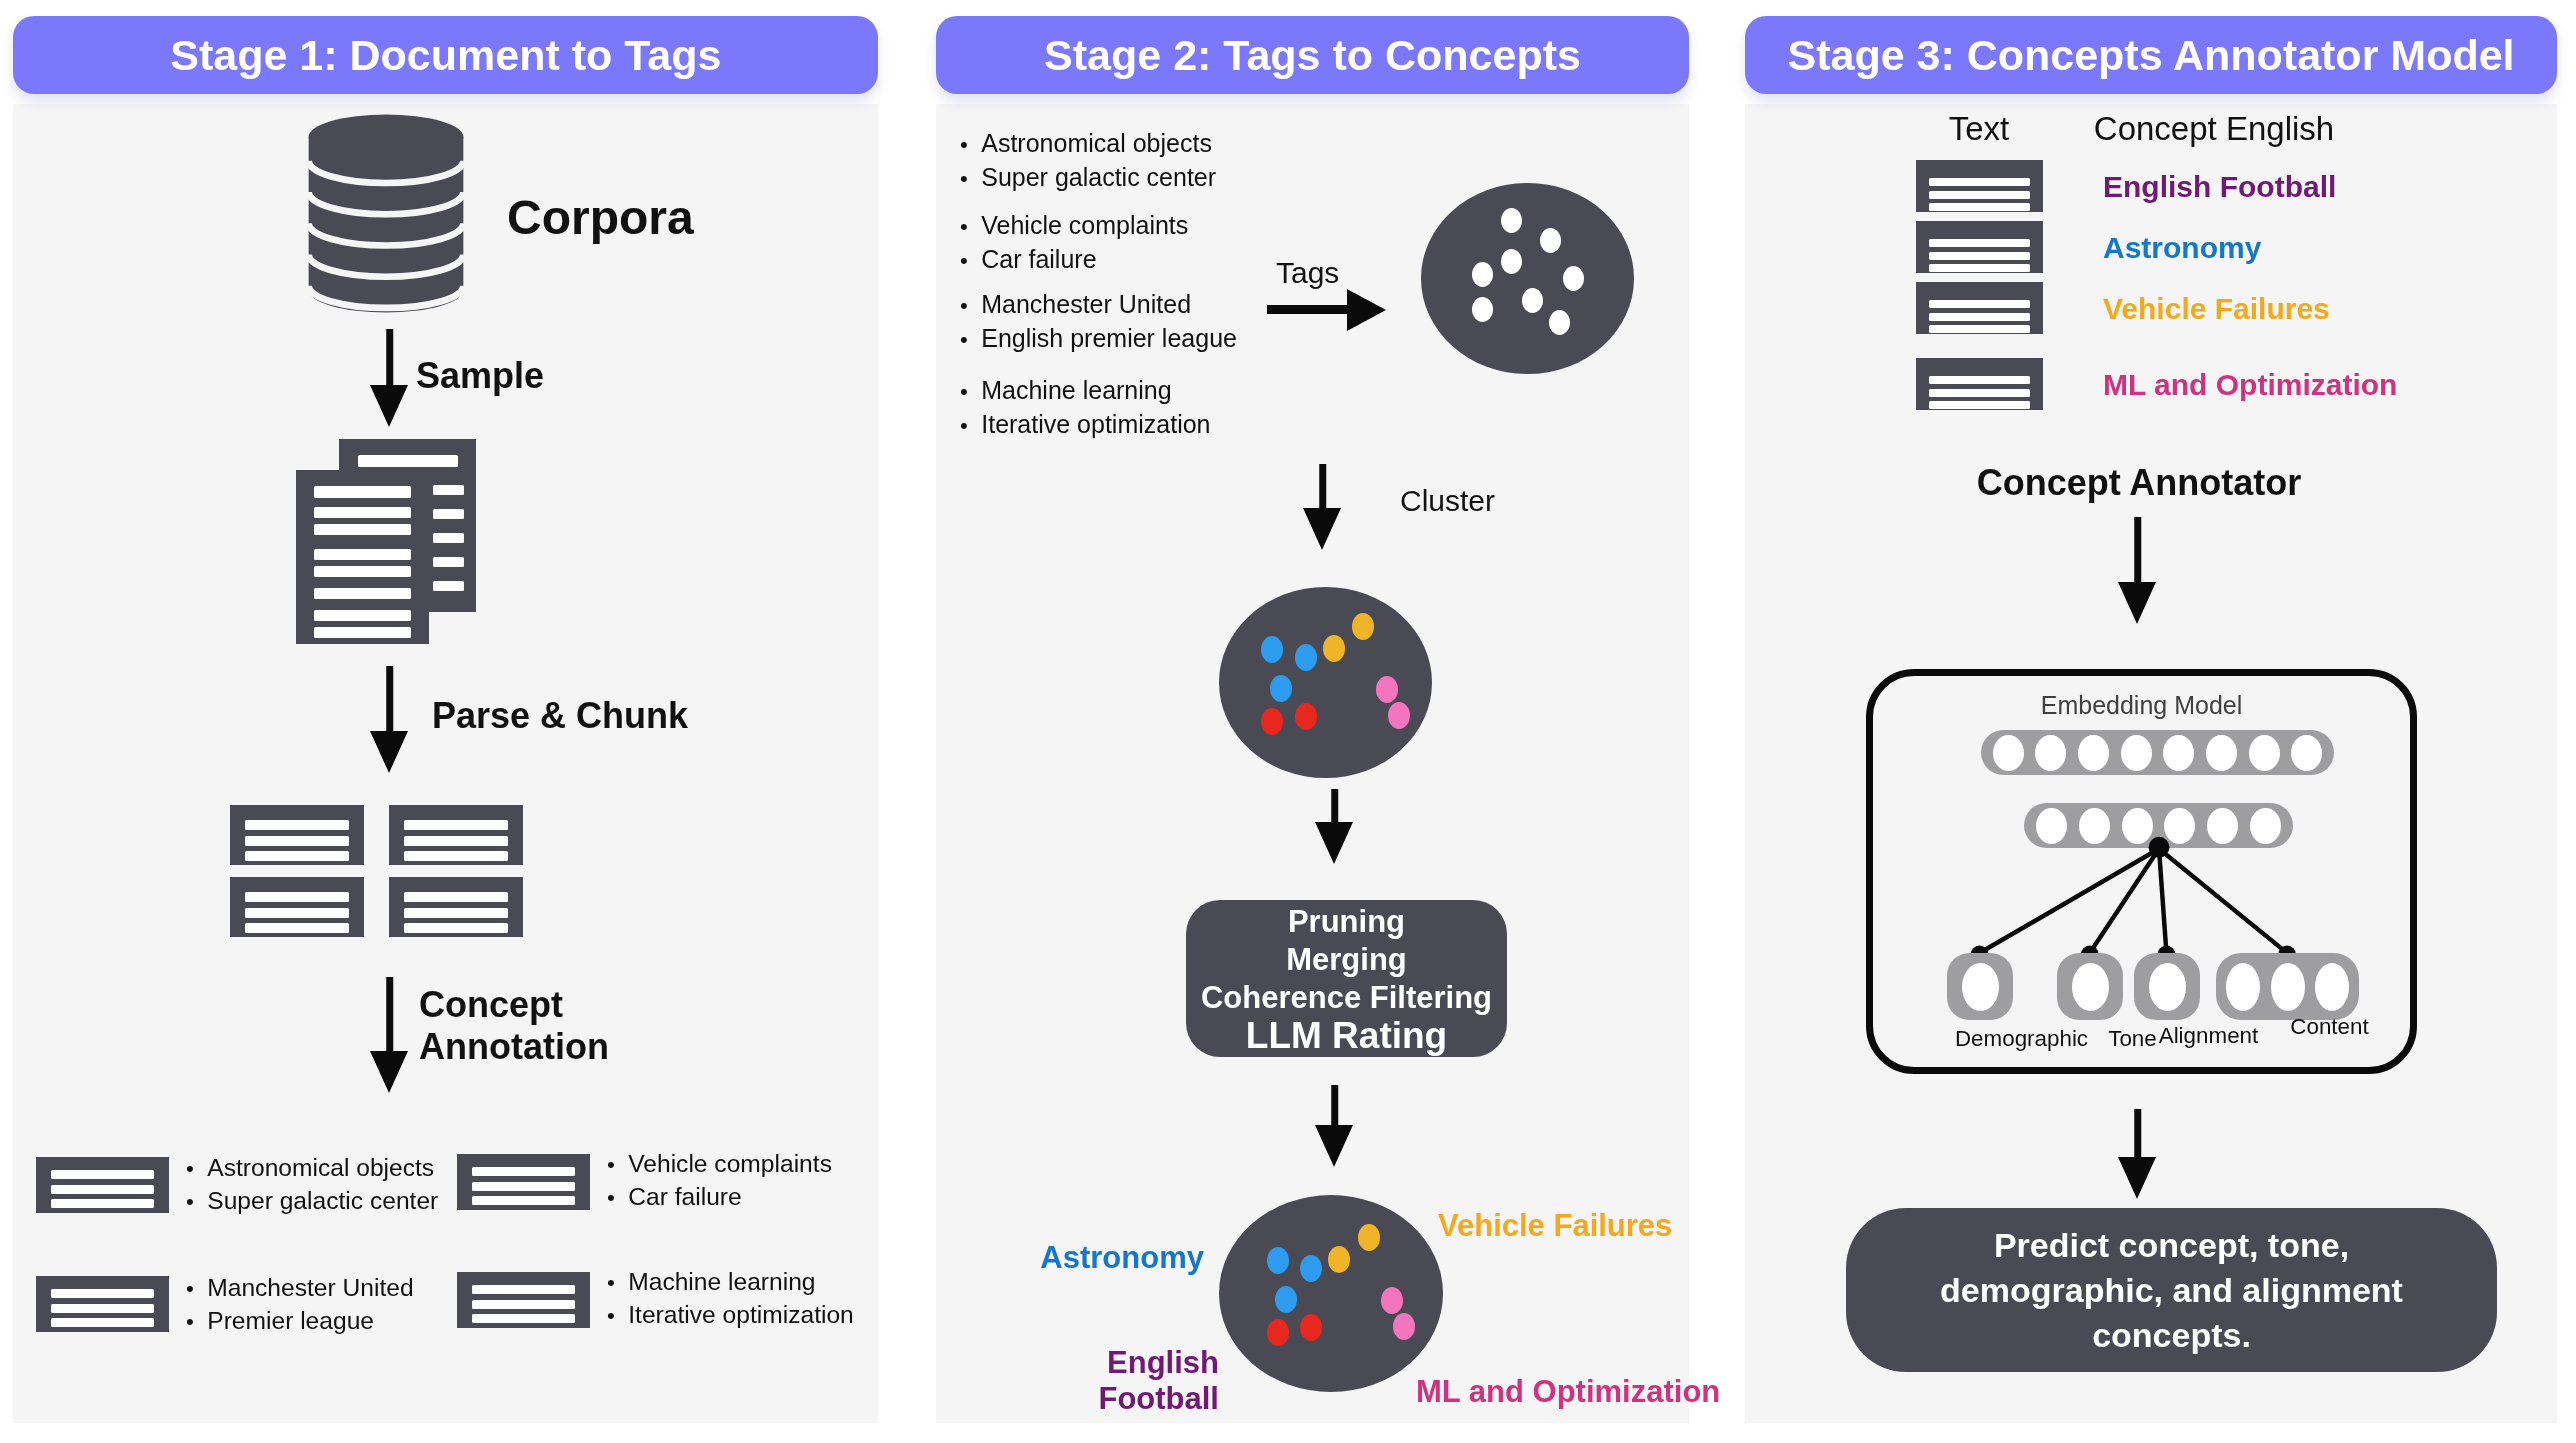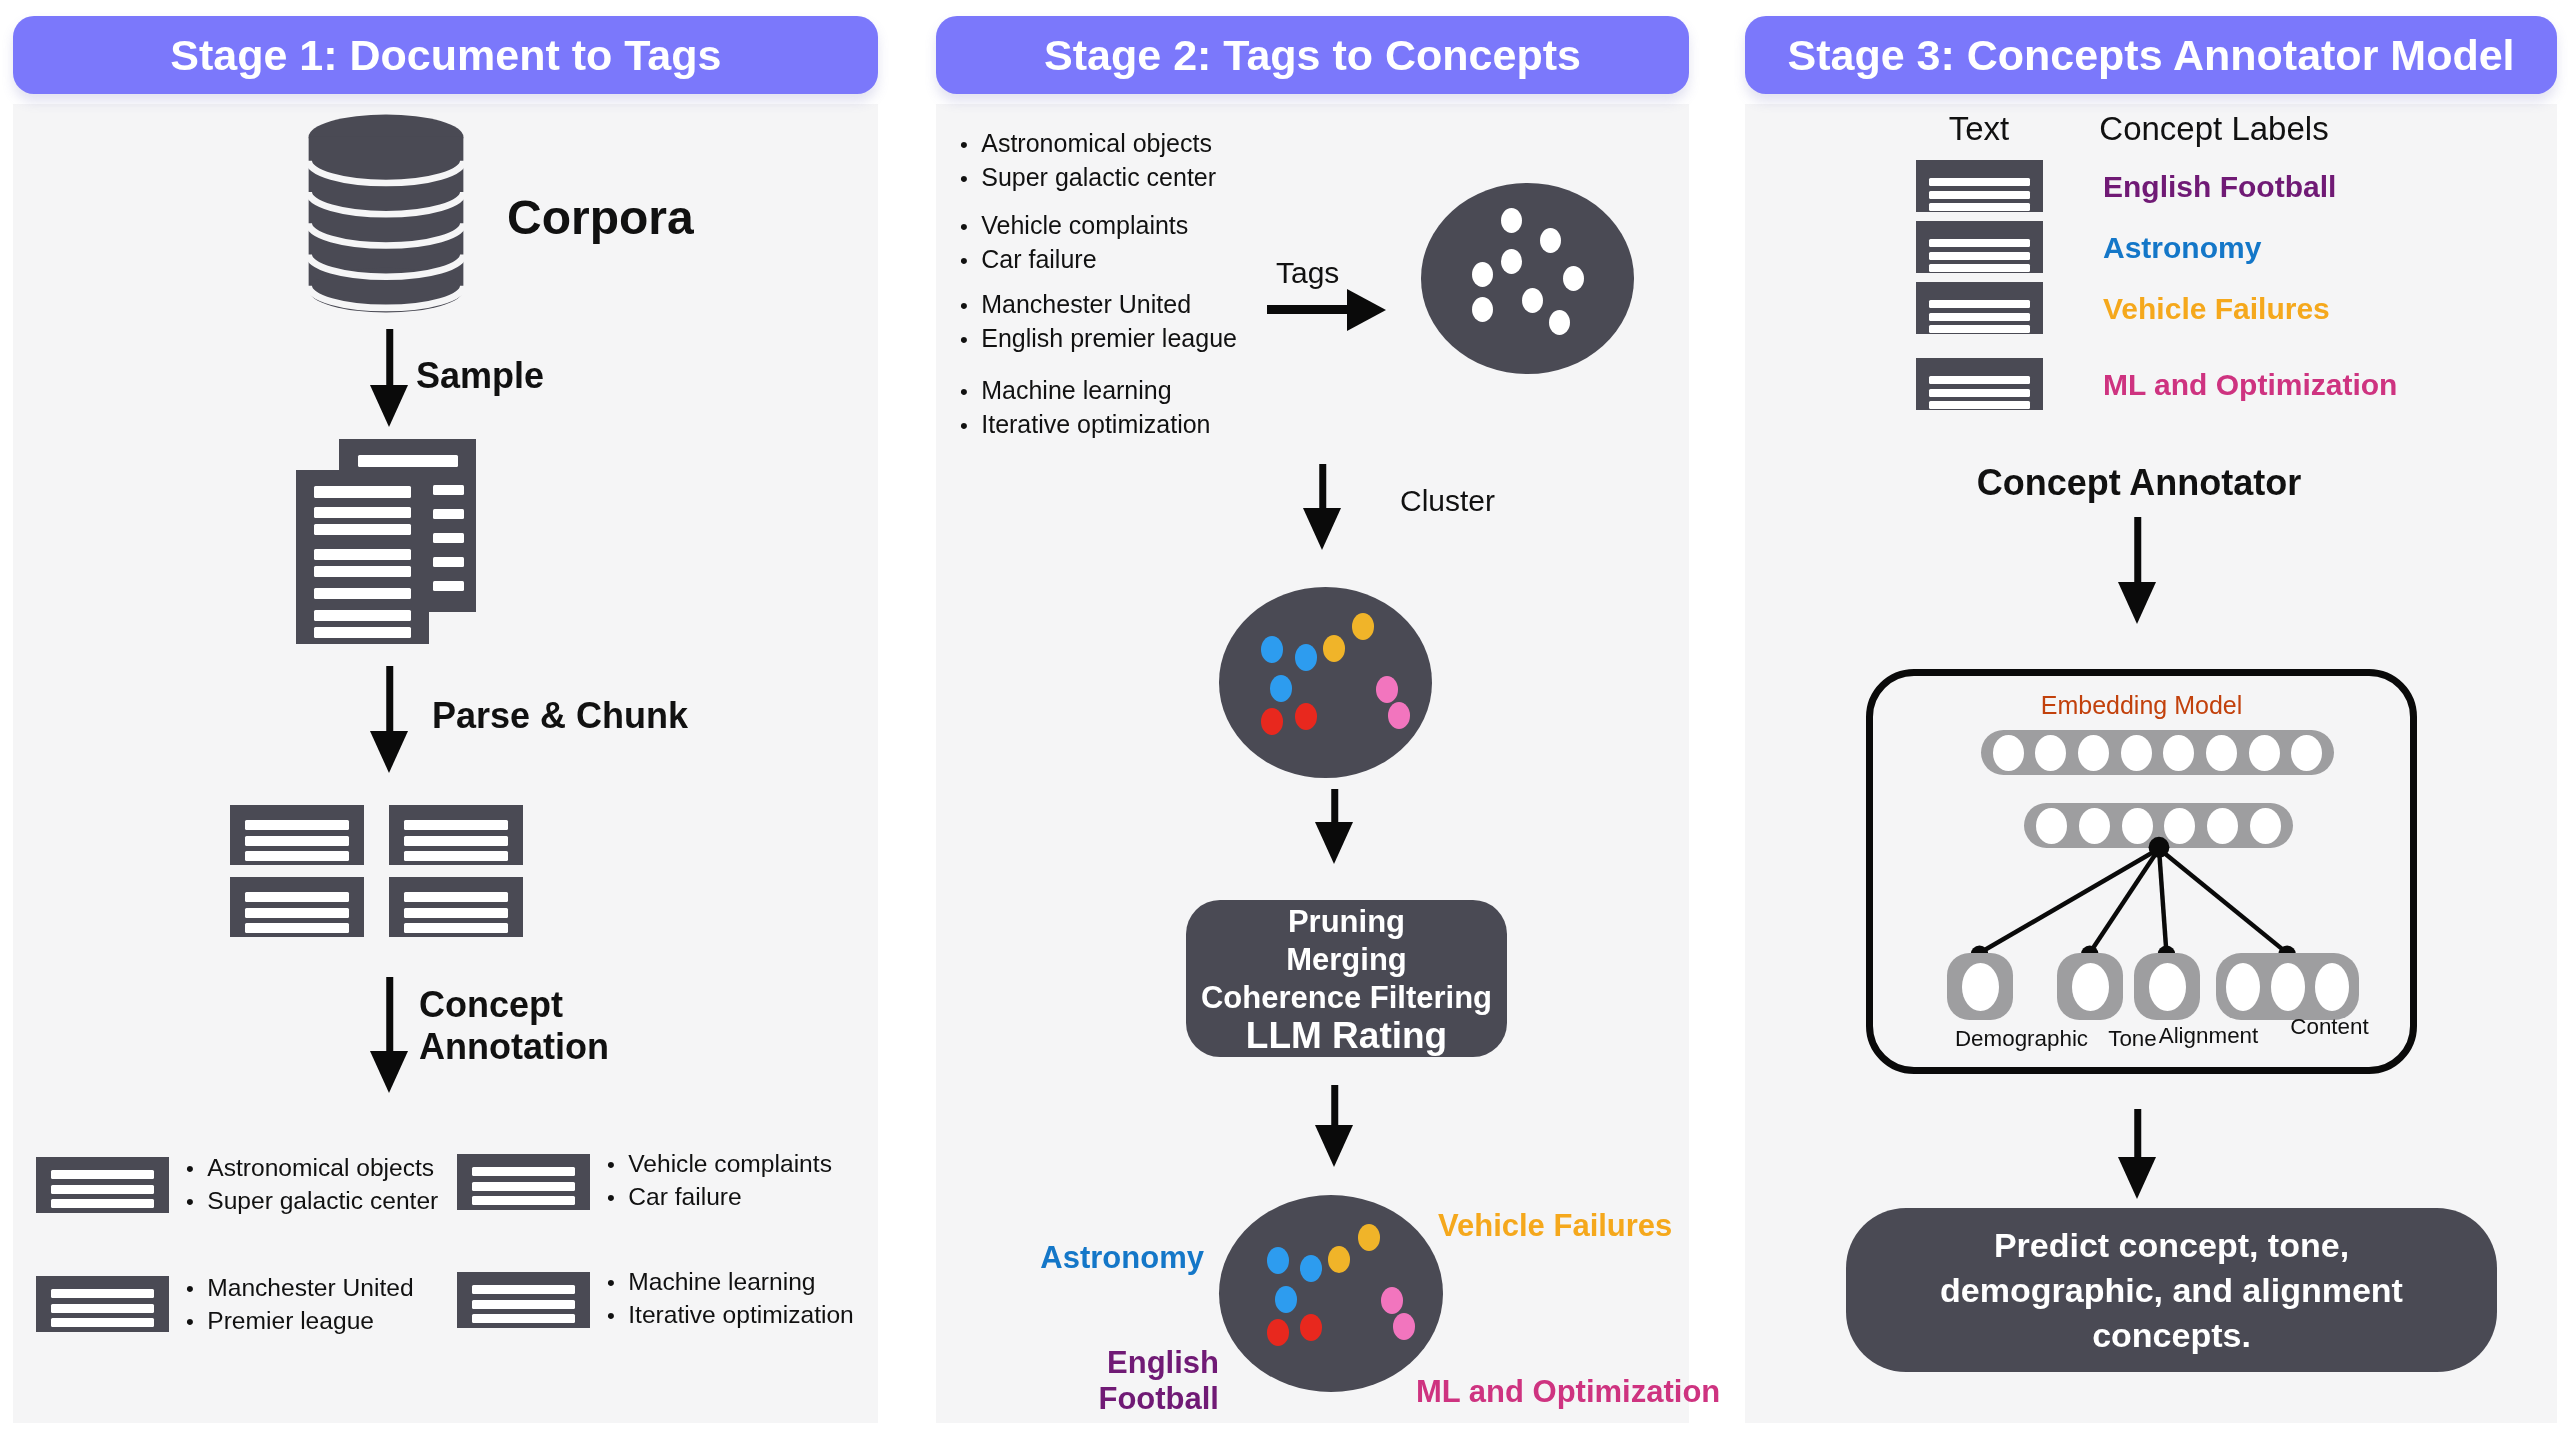--- a/index.html
+++ b/index.html
@@ -266,21 +266,21 @@
   <div class="lbl b c-yellow" style="left:1438px;top:1208px;font-size:31px;">Vehicle Failures</div>
   <div class="lbl b c-red" style="left:984px;top:1345px;width:235px;text-align:right;font-size:31px;">English Football</div>
   <div class="lbl b c-magenta" style="left:1416px;top:1374px;font-size:31px;">ML and Optimization</div>
 
   <div class="panel abs" style="left:1745px;top:104px;width:812px;height:1319px;"></div>
   <div class="hdr abs" style="left:1745px;top:16.4px;width:812px;height:78px;">
     <span>Stage 3: Concepts Annotator Model</span>
   </div>
 
   <div class="lbl" style="left:1908px;top:110px;width:142px;text-align:center;font-size:33px;">Text</div>
-  <div class="lbl" style="left:2080px;top:110px;width:268px;text-align:center;font-size:33px;">Concept Labels</div>
+  <div class="lbl" style="left:2080px;top:110px;width:268px;text-align:center;font-size:33px;">Concept English</div>
 
   <div class="card s3card" style="left:1916px;top:160px;width:127px;height:52px;">
       <span class="bar b1"></span>
       <span class="bar b2"></span>
       <span class="bar b3"></span>
     </div>
   <div class="lbl b c-red" style="left:2103px;top:170px;font-size:30px;">English Football</div>
 
   <div class="card s3card" style="left:1916px;top:221px;width:127px;height:52px;">
       <span class="bar b1"></span>
@@ -304,21 +304,21 @@
   <div class="lbl b c-magenta" style="left:2103px;top:368px;font-size:30px;">ML and Optimization</div>
 
   <div class="lbl b" style="left:1945px;top:462px;width:388px;text-align:center;font-size:36px;">Concept Annotator</div>
 
   <div class="varrow" style="left:2118px;top:517px;height:107px;">
       <div class="sh"></div>
       <div class="hd"></div>
     </div>
 
   <div class="embox" style="left:1866px;top:669px;width:537px;height:391px;">
-    <div class="abs" style="left:0;top:15px;width:537px;text-align:center;font-size:25px;color:#c2410c;">Embedding Model</div>
+    <div class="abs" style="left:0;top:15px;width:537px;text-align:center;font-size:25px;color:#404040;">Embedding Model</div>
 
     <div class="pill" style="left:108px;top:54px;width:353px;height:45px;">
       <span class="node n-sm"></span>
         <span class="node n-sm"></span>
         <span class="node n-sm"></span>
         <span class="node n-sm"></span>
         <span class="node n-sm"></span>
         <span class="node n-sm"></span>
         <span class="node n-sm"></span>
         <span class="node n-sm"></span>

